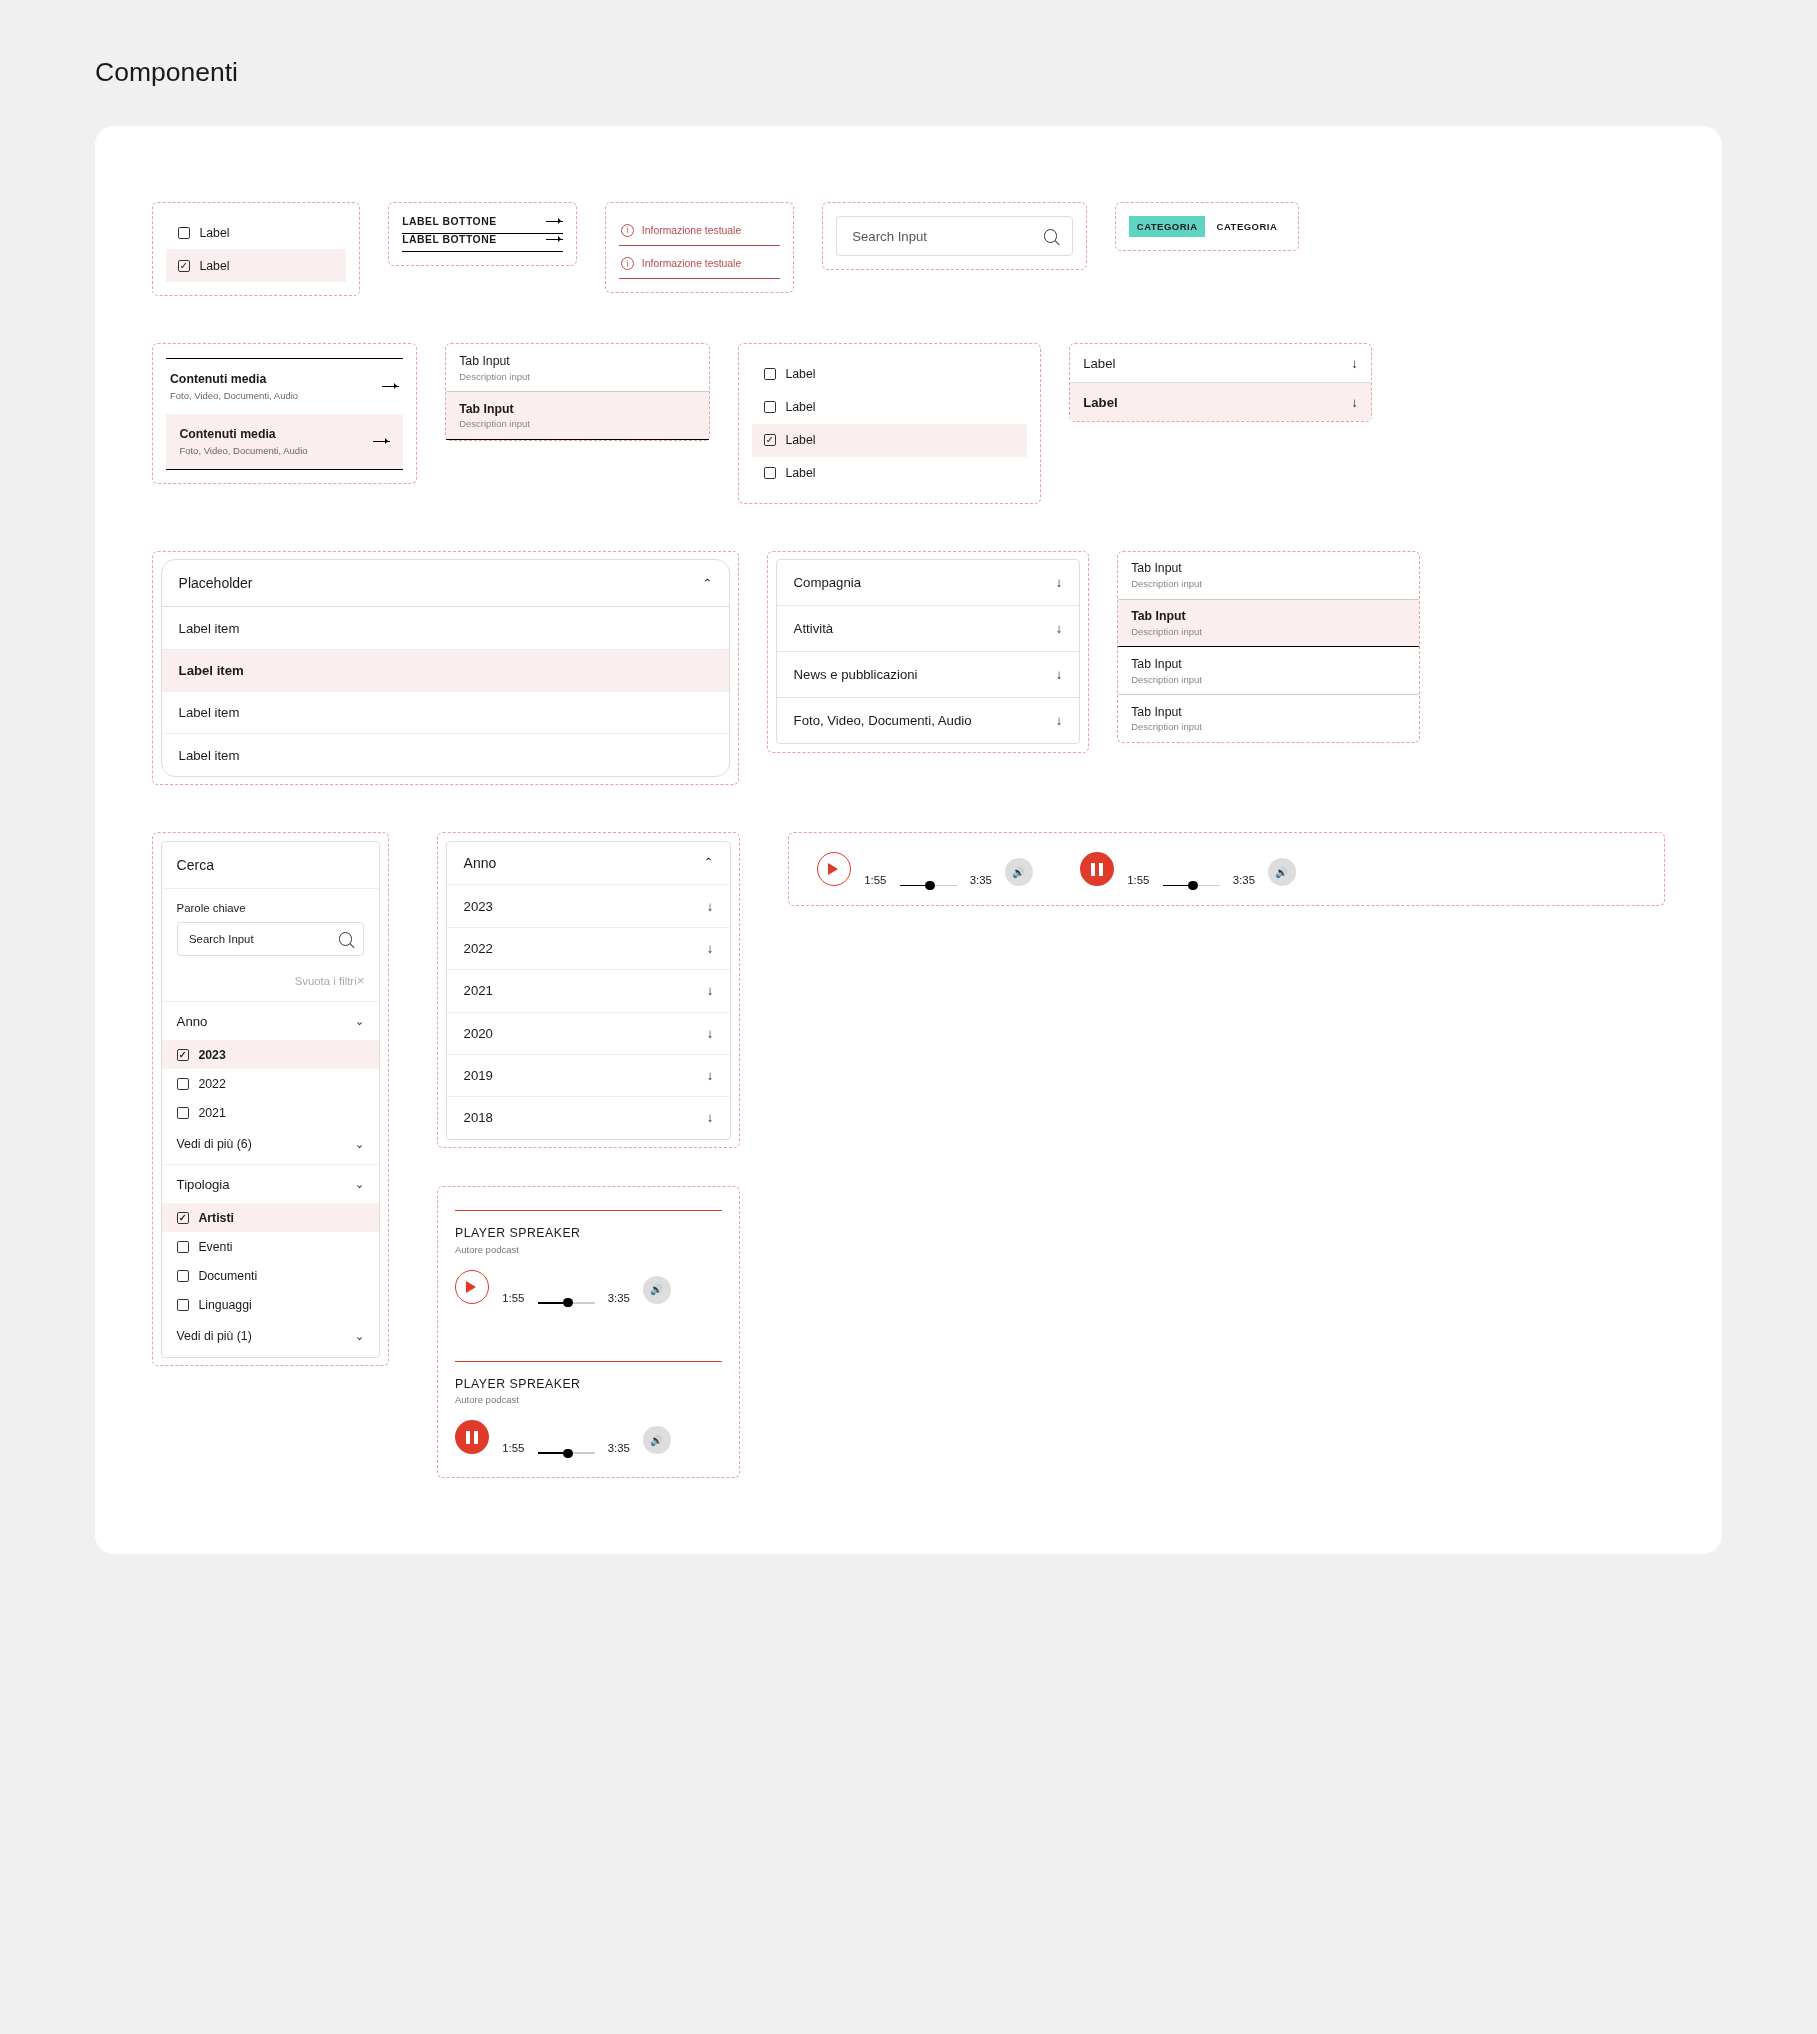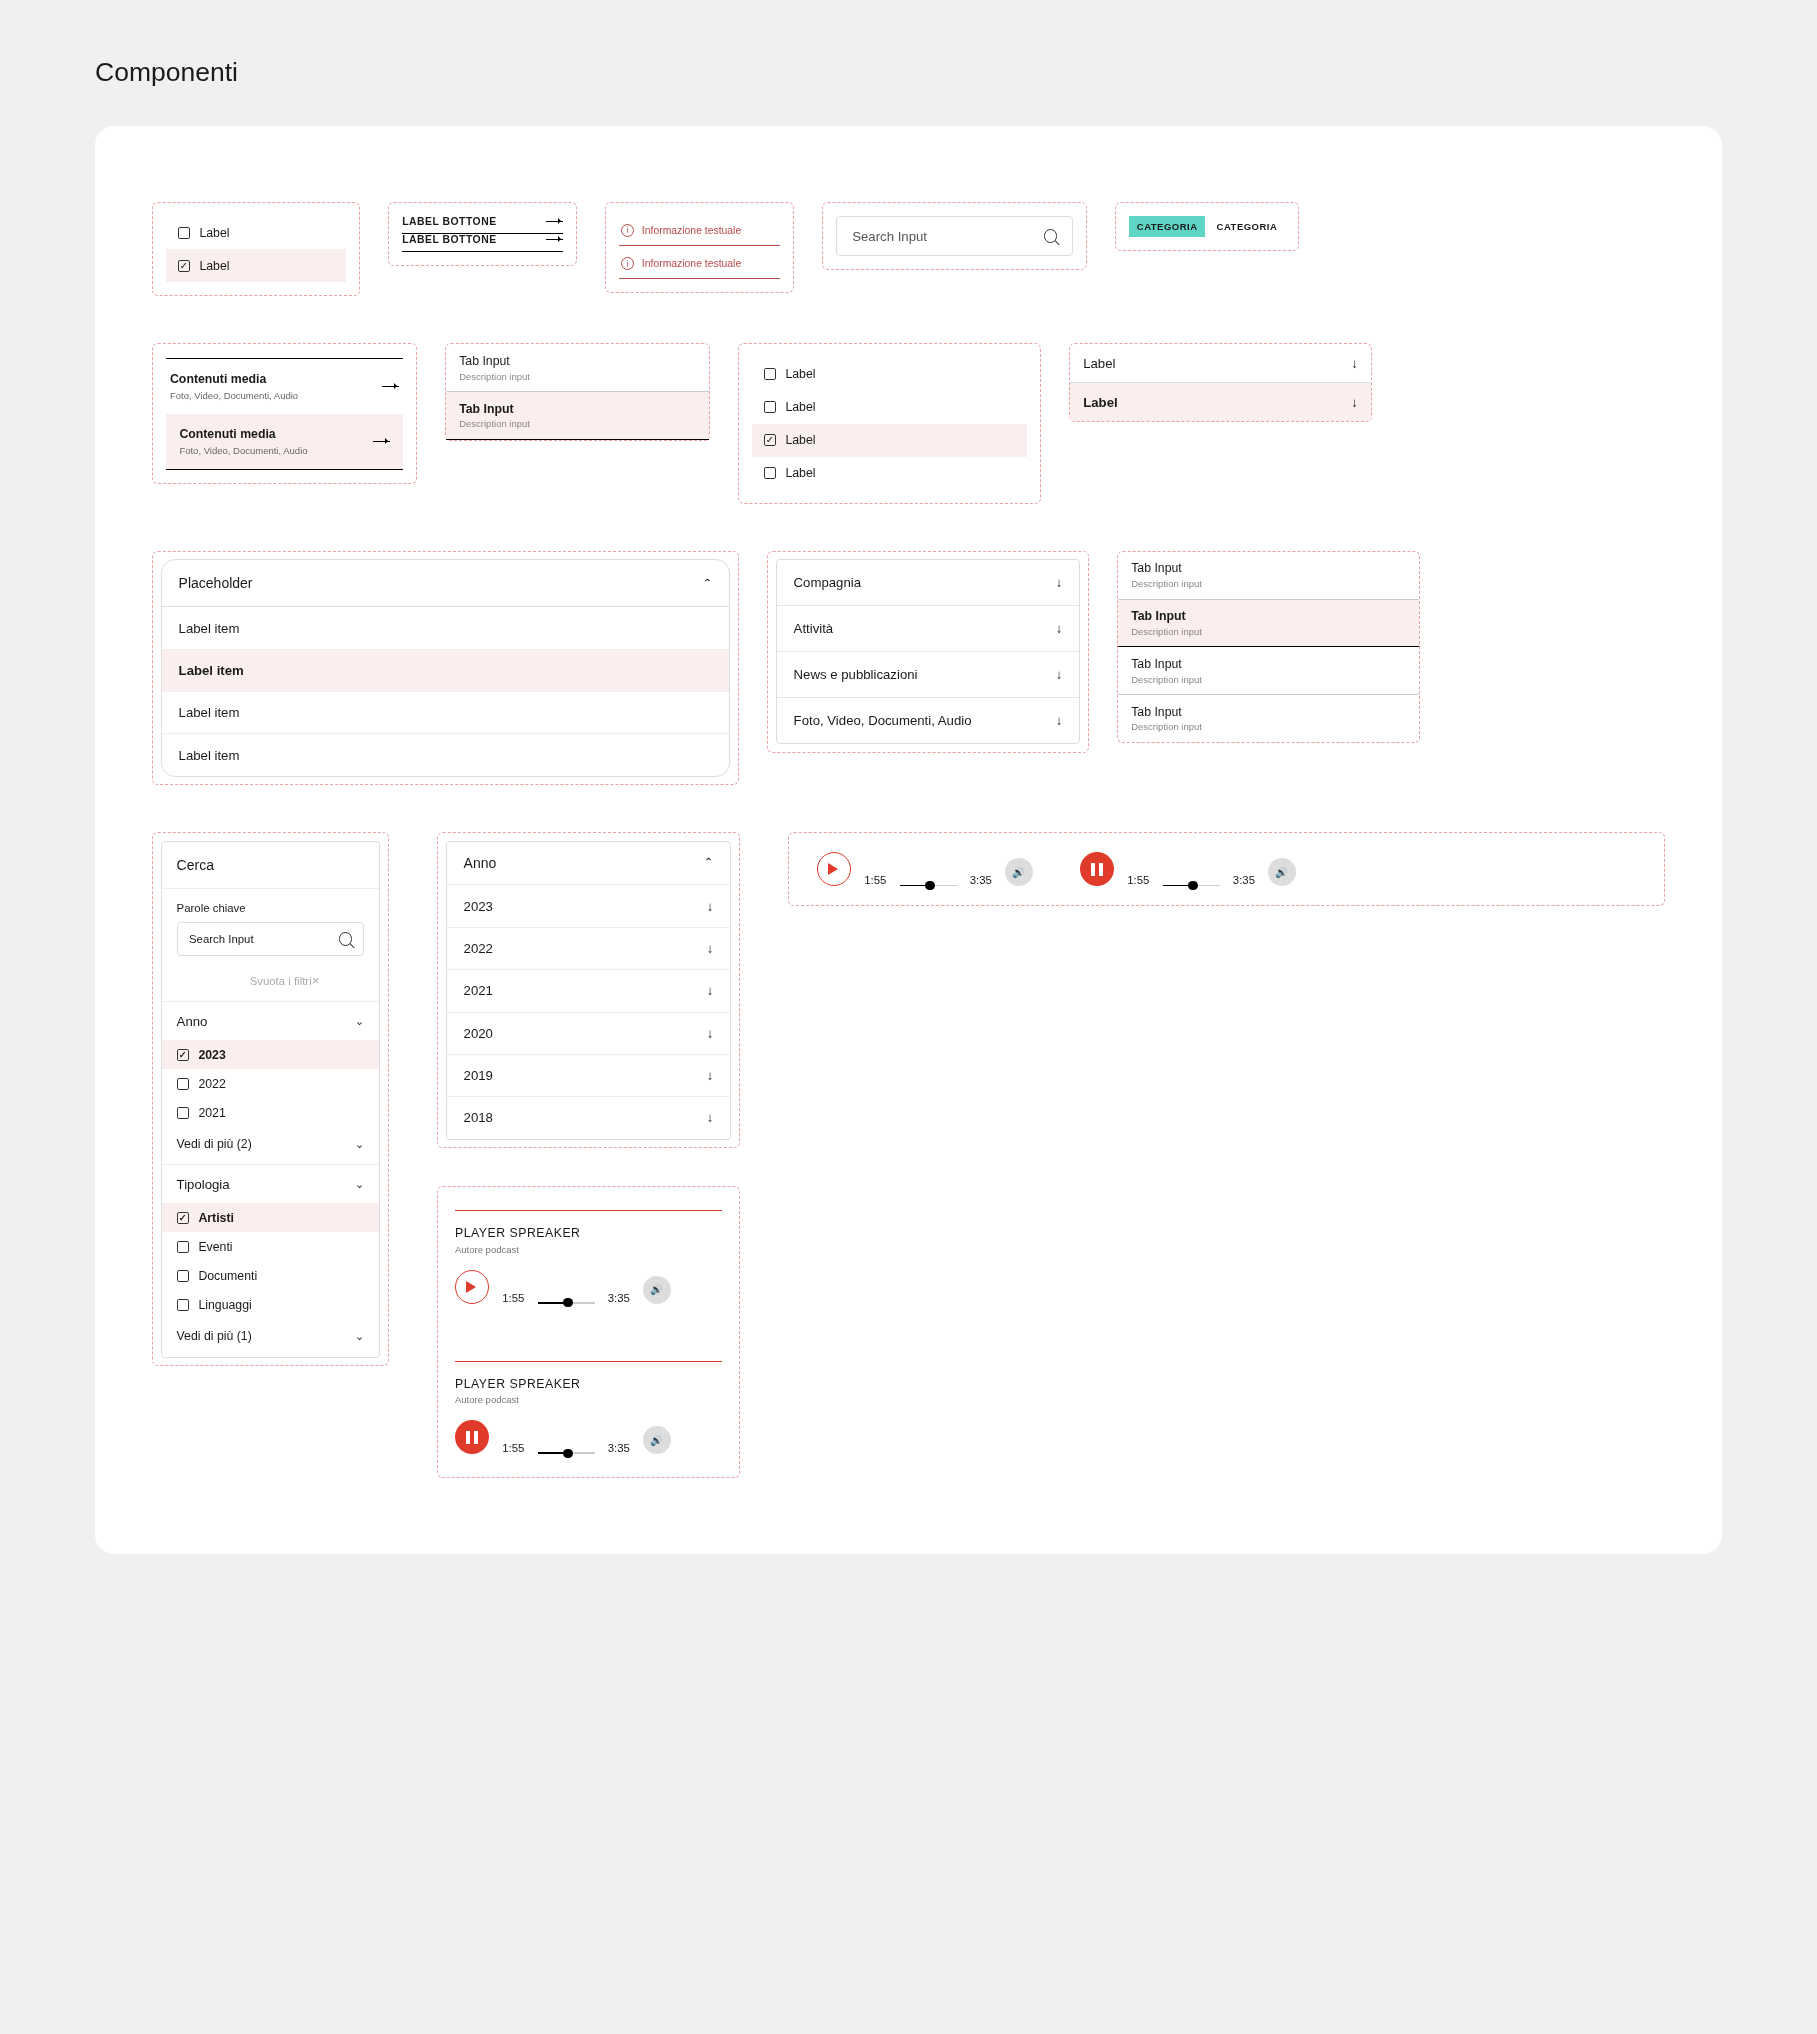--- a/index.html
+++ b/index.html
@@ -151,21 +151,21 @@
 .cerca-panel { border: 0.9px solid #ddd; border-radius: 3.8px; padding: 0; }
 .cerca-header { font-size: 14px; padding: 15px; border-bottom: 0.9px solid #eee; }
 .cerca-body { padding: 13.2px 15px 0; }
 .cerca-label { font-size: 11.4px; margin-bottom: 7.6px; }
 .cerca-search {
   border: 0.9px solid #ddd; border-radius: 3.8px; padding: 9.5px 11.4px;
   display: flex; justify-content: space-between; align-items: center;
   font-size: 11.4px; margin-bottom: 9.5px;
 }
 .clear-filter {
-  display: flex; justify-content: center; align-items: center;
+  display: flex; justify-content: flex-end; align-items: center;
   color: #aaa; font-size: 11.4px; padding: 7.6px 0 13.2px; margin-left: 28px;
 }
 .close-x { font-size: 13.2px; color: #aaa; }
 .filter-sect-head {
   display: flex; justify-content: space-between; align-items: center;
   padding: 11.4px 15px; font-size: 13.2px; border-top: 0.9px solid #eee;
 }
 .filter-item {
   display: flex; align-items: center; gap: 9.5px;
   padding: 7.6px 15px; font-size: 12.3px;
@@ -410,21 +410,21 @@
         </div>
         <div class="filter-item">
           <span class="chk"></span>
           <span>2022</span>
         </div>
         <div class="filter-item">
           <span class="chk"></span>
           <span>2021</span>
         </div>
         <div class="vedi-more">
-          <span>Vedi di più (2)</span>
+          <span>Vedi di più (6)</span>
           <span class="chevron">⌄</span>
         </div>
         <div class="filter-sect-head">
           <span>Tipologia</span>
           <span class="chevron">⌄</span>
         </div>
         <div class="filter-item selected">
           <span class="chk checked"></span>
           <span>Artisti</span>
         </div>

